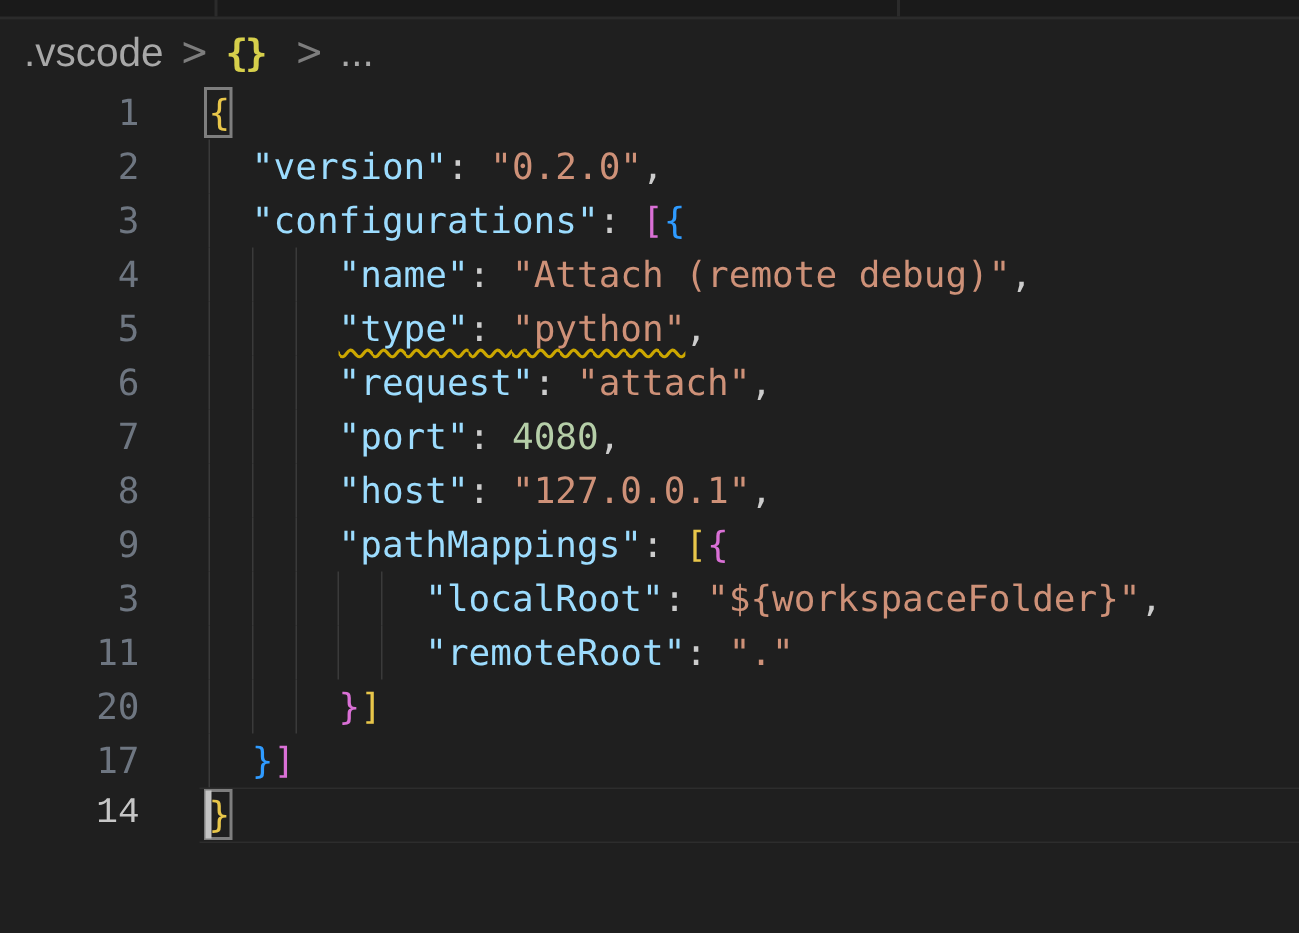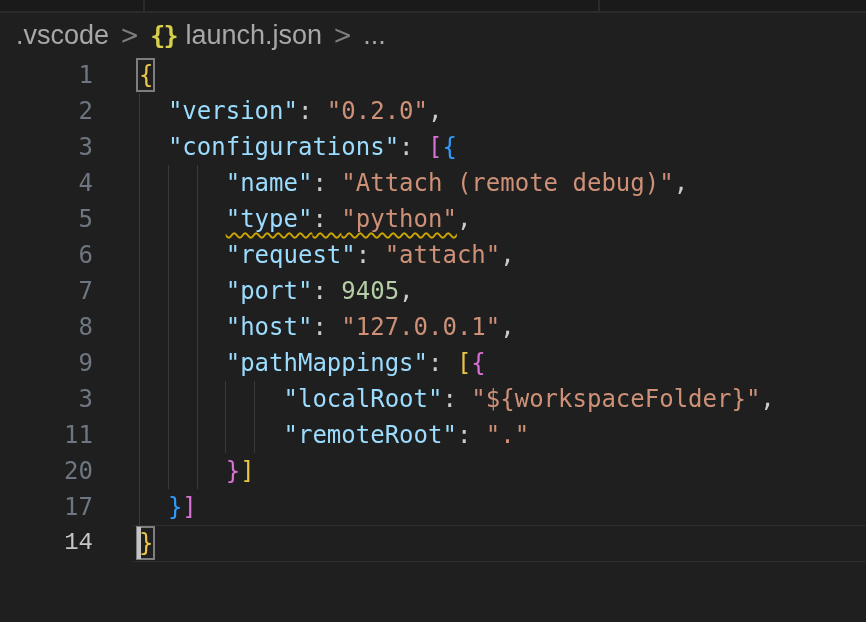--- a/index.html
+++ b/index.html
@@ -94,21 +94,20 @@
 
   <div class="tabstrip">
     <div class="tab-divider" style="left:143px"></div>
     <div class="tab-divider" style="left:598px"></div>
   </div>
 
   <div class="breadcrumb">
     <span class="crumb">.vscode</span>
     <span class="crumb-sep">&gt;</span>
     <span class="json-icon">{}</span>
-    <span class="crumb">launch.json</span>
     <span class="crumb-sep">&gt;</span>
     <span class="crumb">...</span>
   </div>
 
   <div id="editor">
       <div class="line">
         <span class="ln">1</span>
         <span class="code"><span class="bm"><span class="tok tok-b1">{</span></span></span>
       </div>
       <div class="line">
@@ -126,21 +125,21 @@
       <div class="line">
         <span class="ln">5</span>
         <span class="code"><i class="guide" style="left: 0px;"></i><i class="guide" style="left: 28.804px;"></i><i class="guide" style="left: 57.608px;"></i><span class="tok tok-punc">      </span><span class="wavy"><span class="tok tok-key">"type"</span><span class="tok tok-punc">: </span><span class="tok tok-str">"python"</span></span><span class="tok tok-punc">,</span></span>
       </div>
       <div class="line">
         <span class="ln">6</span>
         <span class="code"><i class="guide" style="left: 0px;"></i><i class="guide" style="left: 28.804px;"></i><i class="guide" style="left: 57.608px;"></i><span class="tok tok-punc">      </span><span class="tok tok-key">"request"</span><span class="tok tok-punc">: </span><span class="tok tok-str">"attach"</span><span class="tok tok-punc">,</span></span>
       </div>
       <div class="line">
         <span class="ln">7</span>
-        <span class="code"><i class="guide" style="left: 0px;"></i><i class="guide" style="left: 28.804px;"></i><i class="guide" style="left: 57.608px;"></i><span class="tok tok-punc">      </span><span class="tok tok-key">"port"</span><span class="tok tok-punc">: </span><span class="tok tok-num">9405</span><span class="tok tok-punc">,</span></span>
+        <span class="code"><i class="guide" style="left: 0px;"></i><i class="guide" style="left: 28.804px;"></i><i class="guide" style="left: 57.608px;"></i><span class="tok tok-punc">      </span><span class="tok tok-key">"port"</span><span class="tok tok-punc">: </span><span class="tok tok-num">4080</span><span class="tok tok-punc">,</span></span>
       </div>
       <div class="line">
         <span class="ln">8</span>
         <span class="code"><i class="guide" style="left: 0px;"></i><i class="guide" style="left: 28.804px;"></i><i class="guide" style="left: 57.608px;"></i><span class="tok tok-punc">      </span><span class="tok tok-key">"host"</span><span class="tok tok-punc">: </span><span class="tok tok-str">"127.0.0.1"</span><span class="tok tok-punc">,</span></span>
       </div>
       <div class="line">
         <span class="ln">9</span>
         <span class="code"><i class="guide" style="left: 0px;"></i><i class="guide" style="left: 28.804px;"></i><i class="guide" style="left: 57.608px;"></i><span class="tok tok-punc">      </span><span class="tok tok-key">"pathMappings"</span><span class="tok tok-punc">: </span><span class="tok tok-b1">[</span><span class="tok tok-b2">{</span></span>
       </div>
       <div class="line">

